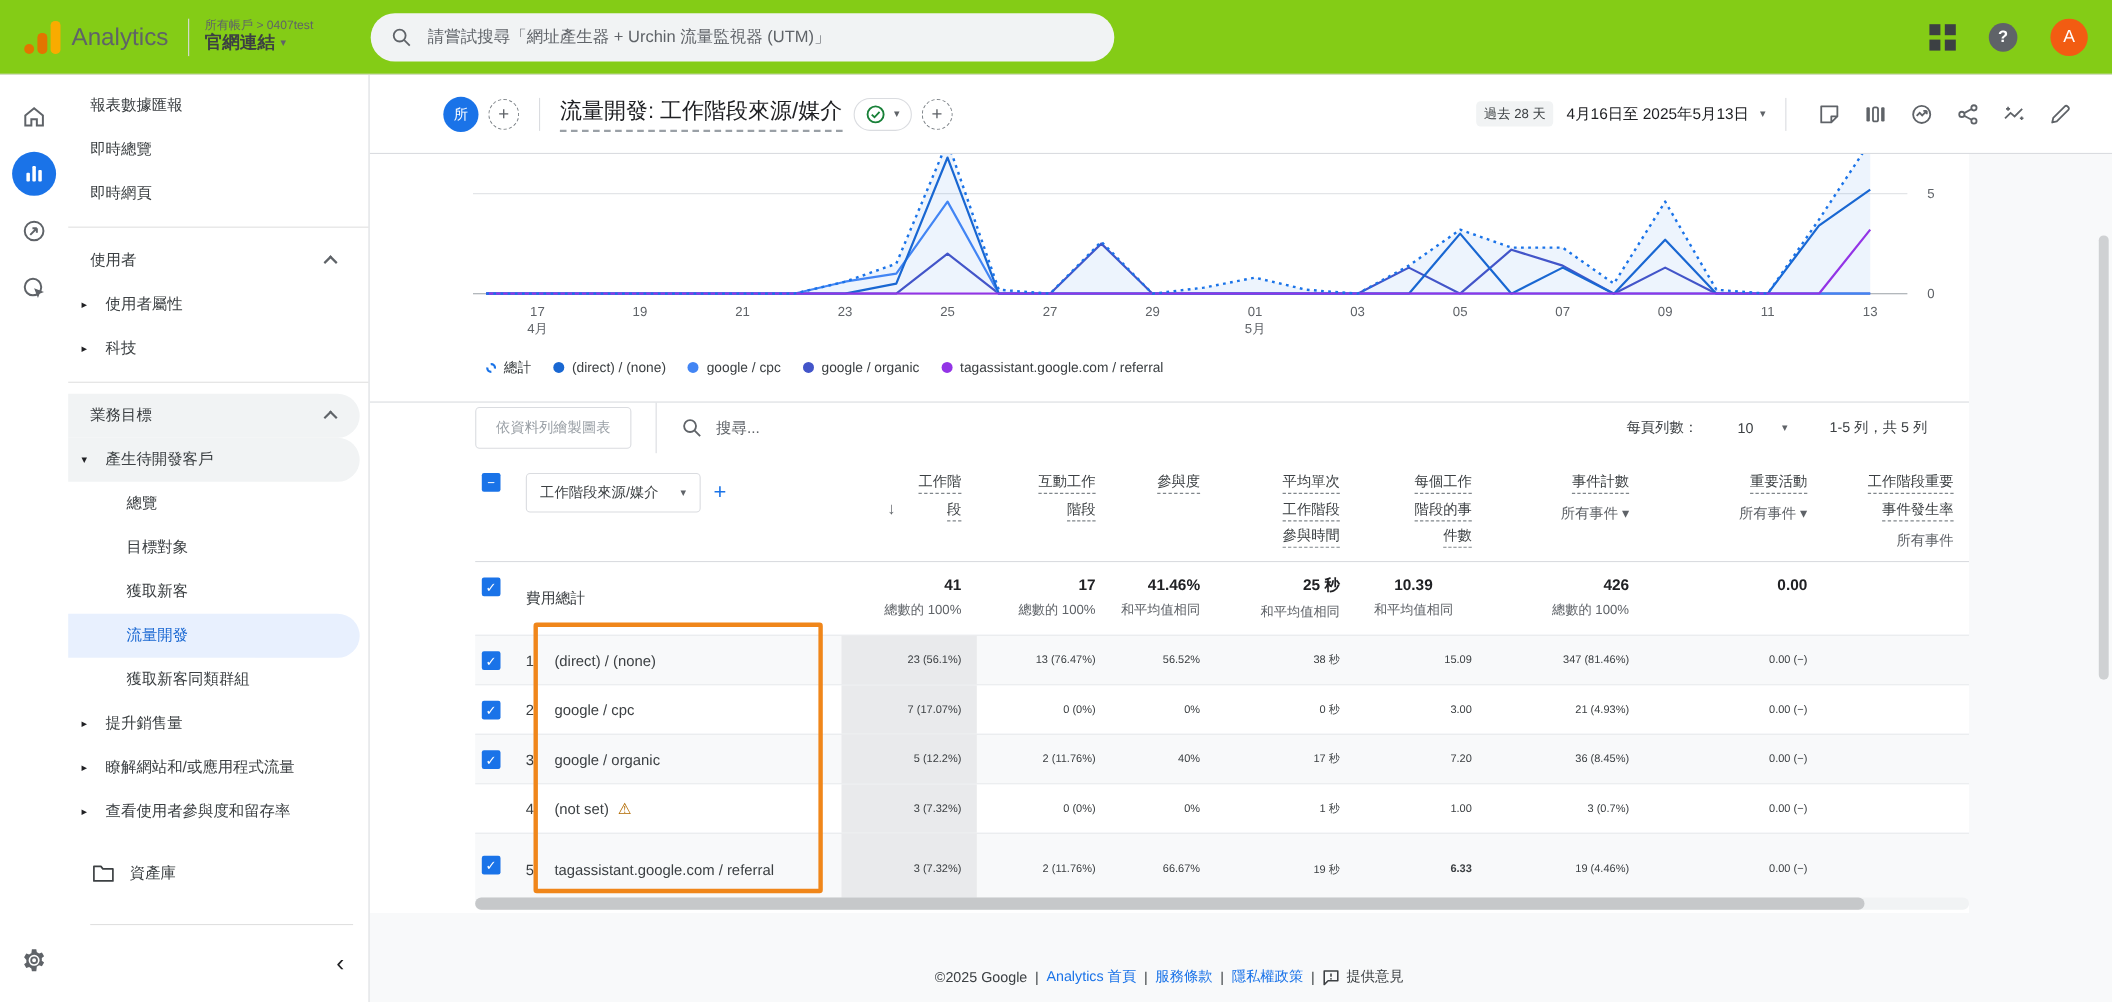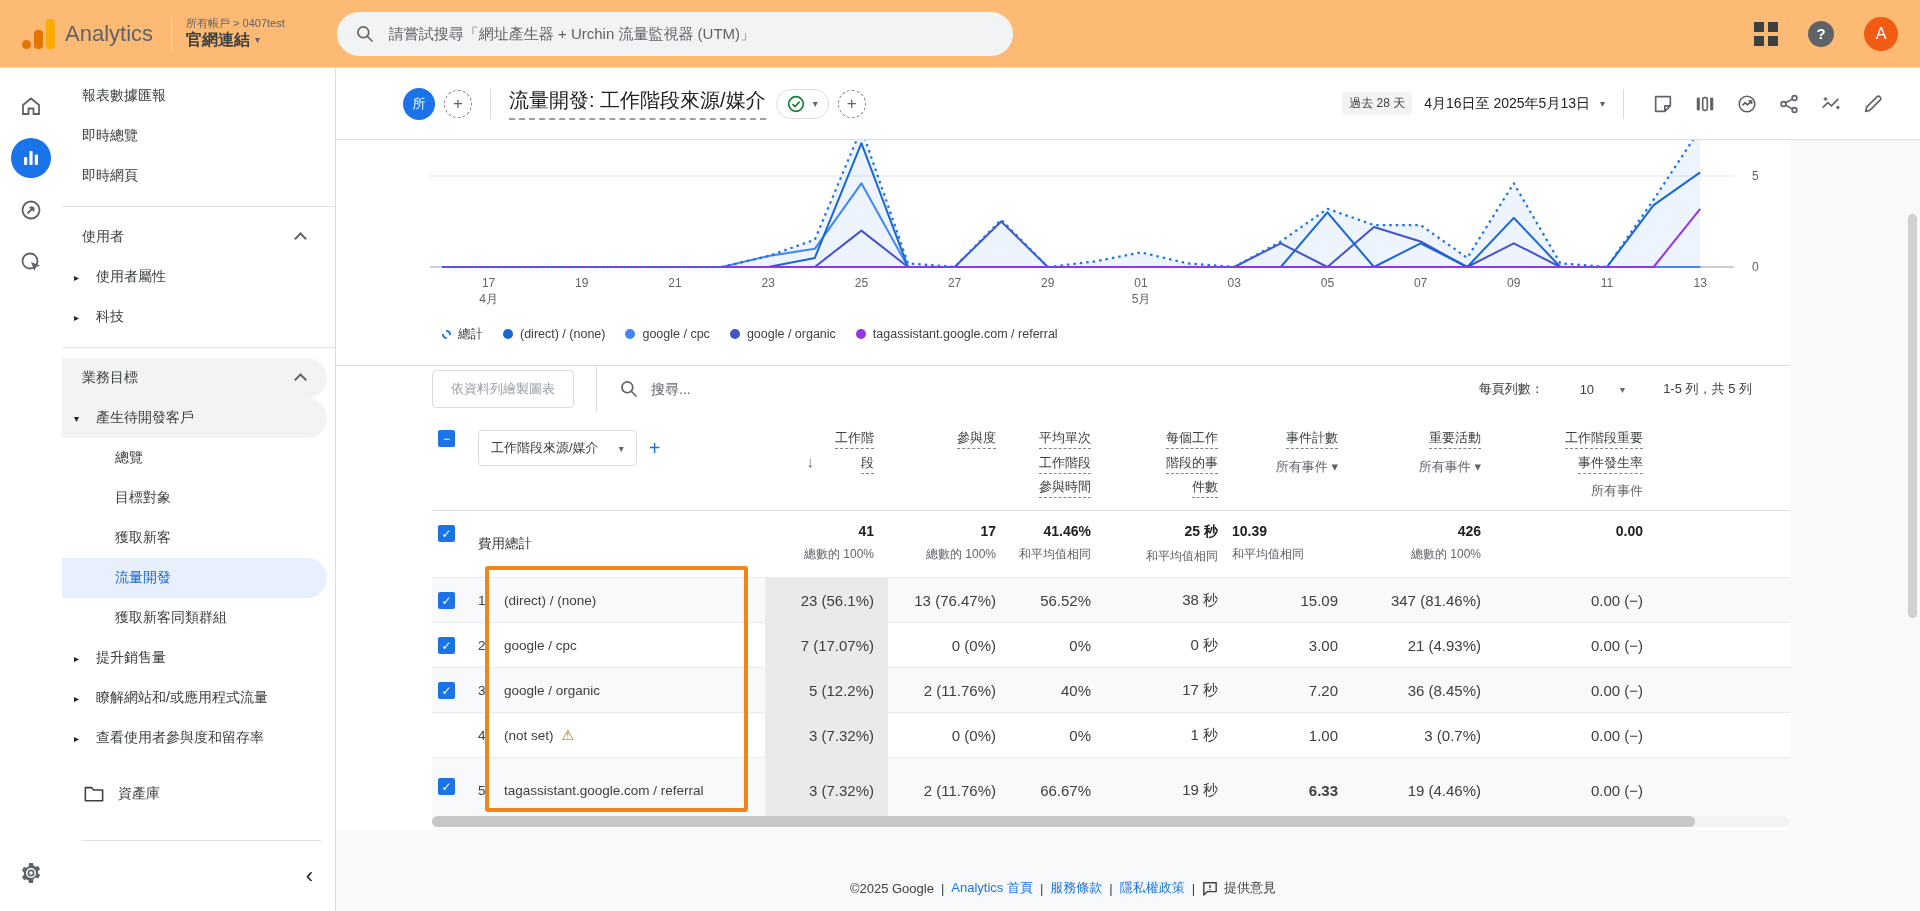--- a/index.html
+++ b/index.html
@@ -1,20 +1,20 @@
 <!DOCTYPE html>
 <html><head>
 <meta charset="utf-8">
 <style>
   * { margin:0; padding:0; box-sizing:border-box; }
   html,body { width:1920px; height:911px; overflow:hidden; background:#fff;
     font-family:"Liberation Sans","DejaVu Sans",sans-serif; color:#202124; }
 
   
-  .topbar { position:absolute; left:0; top:0; width:1920px; height:68px; background:#fdba74;
+  .topbar { position:absolute; left:0; top:0; width:1920px; height:68px; background:#84cc16;
     border-bottom:1px solid #e0e0e0; display:flex; align-items:center; padding:0 22px; z-index:30; }
   .ga-logo { display:flex; align-items:flex-end; gap:3px; height:30px; margin-right:10px; }
   .ga-logo .dot { width:9px; height:9px; border-radius:50%; background:#e37400; }
   .ga-logo .bar-m { width:9px; height:19px; border-radius:4px; background:#e37400; }
   .ga-logo .bar-t { width:9px; height:30px; border-radius:4px; background:#f9ab00; }
   .brand { font-size:22px; color:#5f6368; margin-right:18px; }
   .tb-divider { width:1px; height:34px; background:#dadce0; margin-right:14px; }
   .account { display:flex; flex-direction:column; line-height:1.25; }
   .account .crumb { font-size:11px; color:#5f6368; }
   .account .prop { font-size:16px; color:#3c4043; font-weight:bold; display:flex; align-items:center; gap:5px; }
@@ -105,21 +105,21 @@
   .th .tblock { display:inline-block; text-align:right; }
   .th .filter { margin-top:7px; color:#5f6368; font-size:13px; white-space:nowrap; }
   .sort-arrow { color:#5f6368; font-size:15px; margin-right:10px; }
   .dim-select { display:inline-flex; align-items:center; gap:20px; border:1px solid #dadce0; border-radius:4px;
     height:36px; padding:0 12px; font-size:13px; color:#3c4043; margin-top:4px; cursor:pointer; }
   .plus-blue { color:#1a73e8; font-size:20px; margin-left:12px; vertical-align:middle; cursor:pointer; }
   .cb { width:17px; height:17px; border-radius:2px; background:#1a73e8; color:#fff; font-size:12px;
     display:flex; align-items:center; justify-content:center; margin:4px 0 0 6px; cursor:pointer; }
   .trow { border-top:1px solid #e8eaed; }
   .trow .td { display:flex; align-items:center; justify-content:flex-end; padding-right:14px;
-    font-size:15px; color:#3c4043; }
+    font-size:10px; color:#3c4043; }
   .td.gray { background:#e9eaec; }
   .totals { border-top:none; }
   .totals .tcell { text-align:right; padding:12px 14px 12px 0; }
   .totals .tv { font-size:14px; color:#202124; font-weight:bold; }
   .totals .ts { font-size:12px; color:#5f6368; margin-top:7px; }
   .totals .tlabel { font-size:13.5px; color:#3c4043; display:flex; align-items:center; }
   .stripe { background:#f8f9fa; }
   .rnum { width:26px; color:#3c4043; }
   .name-cell { display:flex; align-items:center; font-size:13.5px; color:#3c4043; padding:8px 0; }
   .warn { color:#b26a00; margin-left:8px; font-size:14px; }
@@ -431,20 +431,23 @@
             <div class="cb">−</div>
           </div>
           <div class="th"><span class="dim-select">
               <span>工作階段來源/媒介</span>
               <span class="caret">▾</span>
             </span><span class="plus-blue">+</span></div>
           <div class="th metric">
             <div><span class="sort-arrow">↓</span><span class="tblock" style="max-width: 50px;"><span class="dashed">工作階段</span></span></div>
           </div>
           <div class="th metric">
+            <div><span class="tblock" style="max-width: 62px;"><span class="dashed">互動工作階段</span></span></div>
+          </div>
+          <div class="th metric">
             <div><span class="tblock" style="max-width: 80px; font-family: Liberation Serif, serif;"><span class="dashed">參與度</span></span></div>
           </div>
           <div class="th metric">
             <div><span class="tblock" style="max-width: 62px;"><span class="dashed">平均單次工作階段參與時間</span></span></div>
           </div>
           <div class="th metric">
             <div><span class="tblock" style="max-width: 62px;"><span class="dashed">每個工作階段的事件數</span></span></div>
           </div>
           <div class="th metric">
             <div><span class="tblock" style="max-width: 110px;"><span class="dashed">事件計數</span></span></div>
@@ -475,21 +478,21 @@
             <div class="ts">總數的 100%</div>
           </div>
           <div class="tcell" style="text-align: right; padding: 12px 14px 12px 0px;">
             <div class="tv">41.46%</div>
             <div class="ts">和平均值相同</div>
           </div>
           <div class="tcell" style="padding: 12px 14px 12px 0px;">
             <div class="tv">25 秒</div>
             <div class="ts">和平均值相同</div>
           </div>
-          <div class="tcell" style="text-align: left; padding: 12px 14px 12px 0px;">
+          <div class="tcell" style="text-align: center; padding: 12px 14px 12px 0px;">
             <div class="tv">10.39</div>
             <div class="ts">和平均值相同</div>
           </div>
           <div class="tcell" style="text-align: right; padding: 12px 14px 12px 0px;">
             <div class="tv">426</div>
             <div class="ts">總數的 100%</div>
           </div>
           <div class="tcell" style="text-align: right; padding: 12px 14px 12px 0px;">
             <div class="tv">0.00</div>
             <div class="ts"></div>

